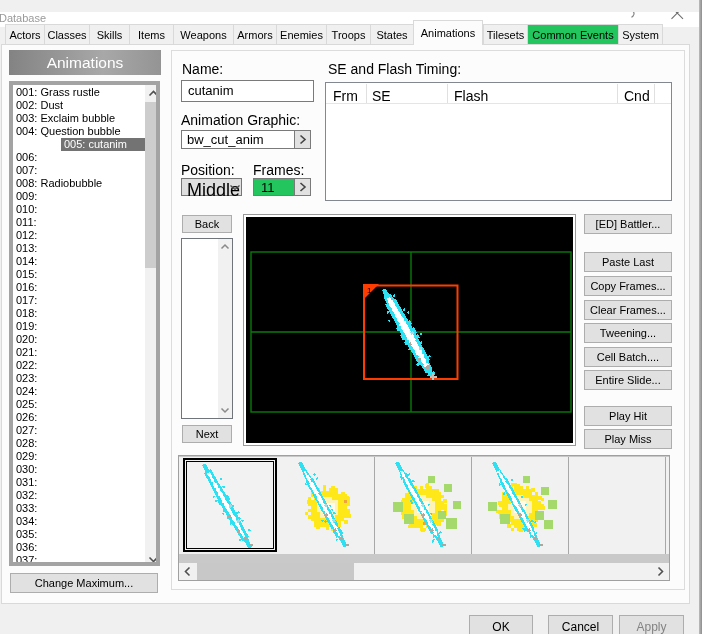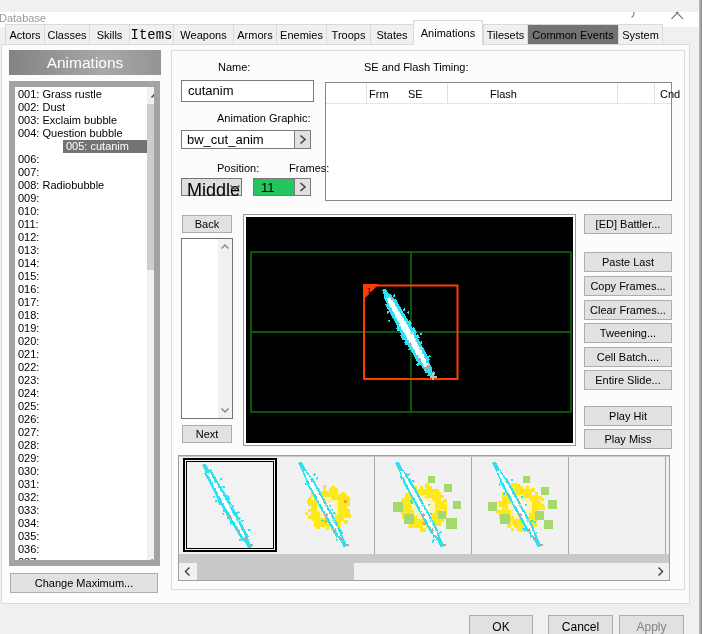--- a/index.html
+++ b/index.html
@@ -1,20 +1,20 @@
 <!DOCTYPE html>
 <html><head>
 <meta charset="utf-8">
 <style>
 * { margin:0; padding:0; box-sizing:border-box; }
 html,body { width:702px; height:634px; overflow:hidden; }
 body { font-family:"Liberation Sans", sans-serif; font-size:11px; color:#000; background:#f0f0f0; position:relative; }
 .abs { position:absolute; }
 .btn { position:absolute; background:#e1e1e1; border:1px solid #adadad; display:flex; align-items:center; justify-content:center; font-size:11px; }
-.lbl { position:absolute; font-size:11px; white-space:nowrap;margin-left:36px; }
+.lbl { position:absolute; font-size:14px; white-space:nowrap; }
 </style>
 </head>
 <body>
 
 <div class="abs" style="left:0;top:12px;width:702px;height:15px;background:#ffffff;overflow:hidden;">
   <div class="abs" style="left:-1px;top:-2px;font-size:11px;line-height:16px;color:#9a9a9a;">Database</div>
   <svg class="abs" style="left:628px;top:0;" width="10" height="10">
     <path d="M 2.6 -1.5 Q 6.6 -0.8 5.9 2.4 Q 5.3 4.6 3.4 5.2" stroke="#848484" stroke-width="1.2" fill="none"></path>
   </svg>
   <svg class="abs" style="left:671px;top:0;" width="16" height="10">
@@ -23,35 +23,35 @@
 </div>
 
 <div class="abs" style="left:699px;top:0;width:3px;height:634px;background:linear-gradient(to right,#bcbcbc,#8d8d8d);"></div>
 
 <div class="abs" style="left:1px;top:44px;width:689px;height:560px;background:#fcfcfc;border:1px solid #d9d9d9;"></div>
 
 <div id="tabs">
     <div class="abs" style="left:5px;top:24px;width:40px;height:20px;background:#f0f0f0;border:1px solid #d9d9d9;border-bottom:none;z-index:2;display:flex;align-items:center;justify-content:center;font-size:11px;">Actors</div>
     <div class="abs" style="left:44px;top:24px;width:46px;height:20px;background:#f0f0f0;border:1px solid #d9d9d9;border-bottom:none;z-index:2;display:flex;align-items:center;justify-content:center;font-size:11px;">Classes</div>
     <div class="abs" style="left:89px;top:24px;width:41px;height:20px;background:#f0f0f0;border:1px solid #d9d9d9;border-bottom:none;z-index:2;display:flex;align-items:center;justify-content:center;font-size:11px;">Skills</div>
-    <div class="abs" style="left:129px;top:24px;width:45px;height:20px;background:#f0f0f0;border:1px solid #d9d9d9;border-bottom:none;z-index:2;display:flex;align-items:center;justify-content:center;font-size:14px;font-family:Liberation Mono, monospace;">Items</div>
+    <div class="abs" style="left:129px;top:24px;width:45px;height:20px;background:#f0f0f0;border:1px solid #d9d9d9;border-bottom:none;z-index:2;display:flex;align-items:center;justify-content:center;font-size:11px;">Items</div>
     <div class="abs" style="left:173px;top:24px;width:61px;height:20px;background:#f0f0f0;border:1px solid #d9d9d9;border-bottom:none;z-index:2;display:flex;align-items:center;justify-content:center;font-size:11px;">Weapons</div>
     <div class="abs" style="left:233px;top:24px;width:44px;height:20px;background:#f0f0f0;border:1px solid #d9d9d9;border-bottom:none;z-index:2;display:flex;align-items:center;justify-content:center;font-size:11px;">Armors</div>
     <div class="abs" style="left:276px;top:24px;width:51px;height:20px;background:#f0f0f0;border:1px solid #d9d9d9;border-bottom:none;z-index:2;display:flex;align-items:center;justify-content:center;font-size:11px;">Enemies</div>
     <div class="abs" style="left:326px;top:24px;width:45px;height:20px;background:#f0f0f0;border:1px solid #d9d9d9;border-bottom:none;z-index:2;display:flex;align-items:center;justify-content:center;font-size:11px;">Troops</div>
     <div class="abs" style="left:370px;top:24px;width:44px;height:20px;background:#f0f0f0;border:1px solid #d9d9d9;border-bottom:none;z-index:2;display:flex;align-items:center;justify-content:center;font-size:11px;">States</div>
     <div class="abs" style="left:413px;top:20px;width:70px;height:25px;background:#fcfcfc;border:1px solid #d9d9d9;border-bottom:none;z-index:3;display:flex;align-items:center;justify-content:center;font-size:11px;">Animations</div>
     <div class="abs" style="left:483px;top:24px;width:45px;height:20px;background:#f0f0f0;border:1px solid #d9d9d9;border-bottom:none;z-index:2;display:flex;align-items:center;justify-content:center;font-size:11px;">Tilesets</div>
-    <div class="abs" style="left:527px;top:24px;width:92px;height:20px;background:#737373;border:1px solid #d9d9d9;border-bottom:none;z-index:2;display:flex;align-items:center;justify-content:center;font-size:11px;">Common Events</div>
+    <div class="abs" style="left:527px;top:24px;width:92px;height:20px;background:#22c55e;border:1px solid #d9d9d9;border-bottom:none;z-index:2;display:flex;align-items:center;justify-content:center;font-size:11px;">Common Events</div>
     <div class="abs" style="left:618px;top:24px;width:45px;height:20px;background:#f0f0f0;border:1px solid #d9d9d9;border-bottom:none;z-index:2;display:flex;align-items:center;justify-content:center;font-size:11px;">System</div>
   </div>
 
 <div class="abs" style="left:9px;top:50px;width:152px;height:25px;background:linear-gradient(to right,#838383,#a8a8a8 62%,#949494);color:#fff;font-size:15.5px;display:flex;align-items:center;justify-content:center;">Animations</div>
 
-<div class="abs" style="left:9px;top:81px;width:151px;height:485px;background:#fff;border:6px solid #a3a3a3;overflow:hidden;">
+<div class="abs" style="left:9px;top:81px;width:151px;height:485px;background:#fff;border:4px solid #a3a3a3;overflow:hidden;">
   <div id="animlist" class="abs" style="left:0;top:1px;width:132px;">
       <div style="height:13px;line-height:13px;padding-left:3px;">001: Grass rustle</div>
       <div style="height:13px;line-height:13px;padding-left:3px;">002: Dust</div>
       <div style="height:13px;line-height:13px;padding-left:3px;">003: Exclaim bubble</div>
       <div style="height:13px;line-height:13px;padding-left:3px;">004: Question bubble</div>
       <div style="height:13px;line-height:13px;padding-left:3px;background:#737373;color:#fff;margin-left:48px;">005: cutanim</div>
       <div style="height:13px;line-height:13px;padding-left:3px;">006: </div>
       <div style="height:13px;line-height:13px;padding-left:3px;">007: </div>
       <div style="height:13px;line-height:13px;padding-left:3px;">008: Radiobubble</div>
       <div style="height:13px;line-height:13px;padding-left:3px;">009: </div>

